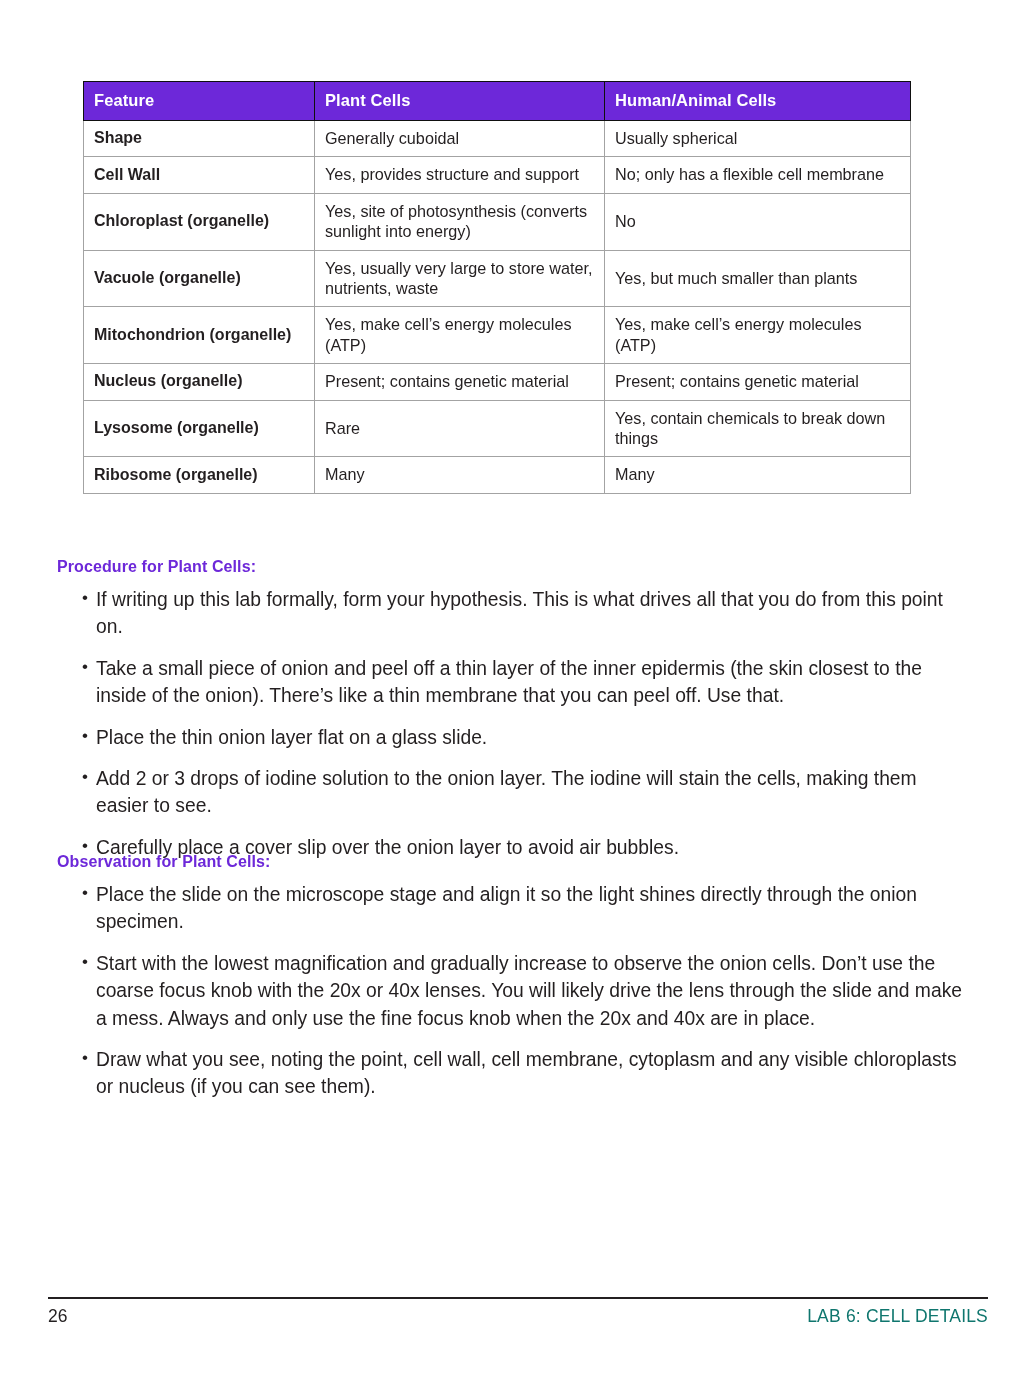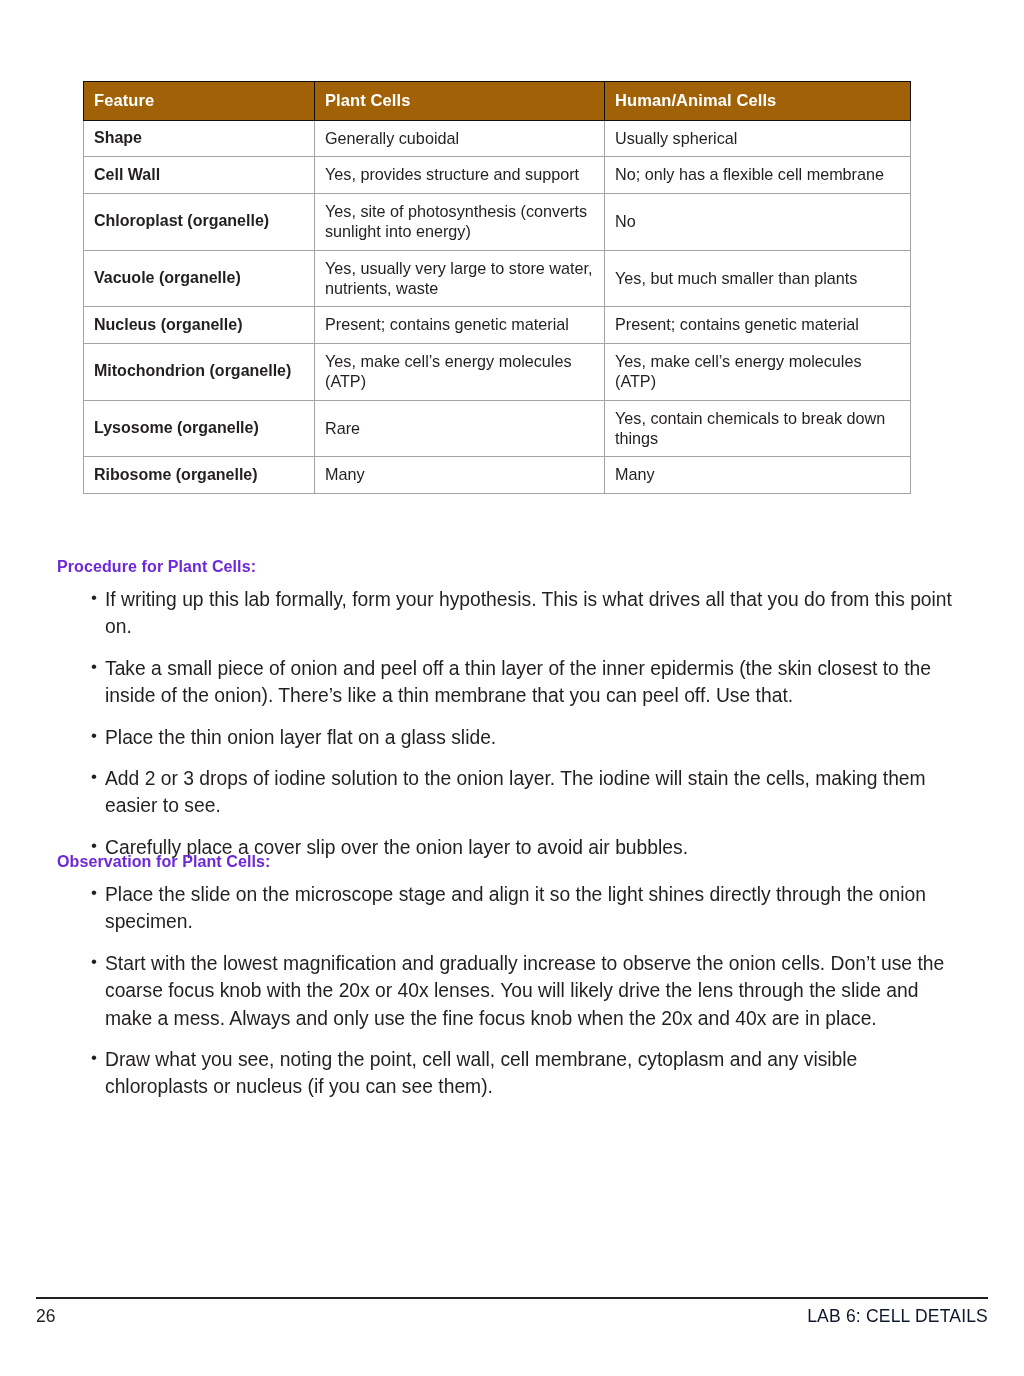--- a/index.html
+++ b/index.html
@@ -33,21 +33,21 @@
   table.cells-table {
     border-collapse: collapse;
     width: 827px;
     table-layout: fixed;
   }
   table.cells-table col.c1 { width: 231px; }
   table.cells-table col.c2 { width: 290px; }
   table.cells-table col.c3 { width: 306px; }
 
   table.cells-table thead th {
-    background: #a16207;
+    background: #6d28d9;
     color: #ffffff;
     font-weight: bold;
     font-size: 16.5px;
     text-align: left;
     padding: 9px 10px 10px 10px;
     border: 1px solid #0f0f0f;
     letter-spacing: 0.1px;
   }
 
   table.cells-table td {
@@ -74,21 +74,21 @@
   }
   .section-title {
     font-weight: bold;
     font-size: 16px;
     letter-spacing: 0.1px;
     margin: 0 0 10px 4px;
     color: #6d28d9;
   }
   ul.bullets {
     list-style: none;
-    margin: 9px;
+    margin: 0;
     padding: 0;
   }
   ul.bullets li {
     position: relative;
     padding-left: 43px;
     margin-bottom: 14px;
     font-size: 19.3px;
     line-height: 1.42;
     color: #231f20;
   }
@@ -101,41 +101,41 @@
     font-size: 17px;
     line-height: 1.55;
   }
 
   #section-procedure { top: 558px; }
   #section-observation { top: 853px; }
 
   
   .footer {
     position: absolute;
-    left: 36px;
+    left: 48px;
     right: 36px;
     top: 1297px;
     height: 50px;
   }
   .footer-rule {
     border-top: 2px solid #231f20;
     width: 100%;
     height: 0;
   }
   .footer-row {
     display: flex;
     justify-content: space-between;
     align-items: baseline;
     padding-top: 7px;
     font-size: 17.5px;
   }
   .footer-page { color: #231f20; }
   .footer-label {
     letter-spacing: 0.2px;
-    color: #0f172a;
+    color: #0f766e;
   }
 </style>
 </head>
 <body>
 
 <div class="page">
 
   <div class="table-wrap">
     <table class="cells-table">
       <colgroup>
@@ -165,28 +165,28 @@
           <td class="feature">Chloroplast (organelle)</td>
           <td class="val two-line">Yes, site of photosynthesis (converts sunlight into energy)</td>
           <td class="val">No</td>
         </tr>
         <tr>
           <td class="feature">Vacuole (organelle)</td>
           <td class="val two-line">Yes, usually very large to store water, nutrients, waste</td>
           <td class="val">Yes, but much smaller than plants</td>
         </tr>
         <tr>
+          <td class="feature">Mitochondrion (organelle)</td>
+          <td class="val two-line">Yes, make cell’s energy molecules (ATP)</td>
+          <td class="val two-line">Yes, make cell’s energy molecules (ATP)</td>
+        </tr>
+        <tr>
           <td class="feature">Nucleus (organelle)</td>
           <td class="val">Present; contains genetic material</td>
           <td class="val">Present; contains genetic material</td>
-        </tr>
-        <tr>
-          <td class="feature">Mitochondrion (organelle)</td>
-          <td class="val two-line">Yes, make cell’s energy molecules (ATP)</td>
-          <td class="val two-line">Yes, make cell’s energy molecules (ATP)</td>
         </tr>
         <tr>
           <td class="feature">Lysosome (organelle)</td>
           <td class="val">Rare</td>
           <td class="val two-line">Yes, contain chemicals to break down things</td>
         </tr>
         <tr>
           <td class="feature">Ribosome (organelle)</td>
           <td class="val">Many</td>
           <td class="val">Many</td>

